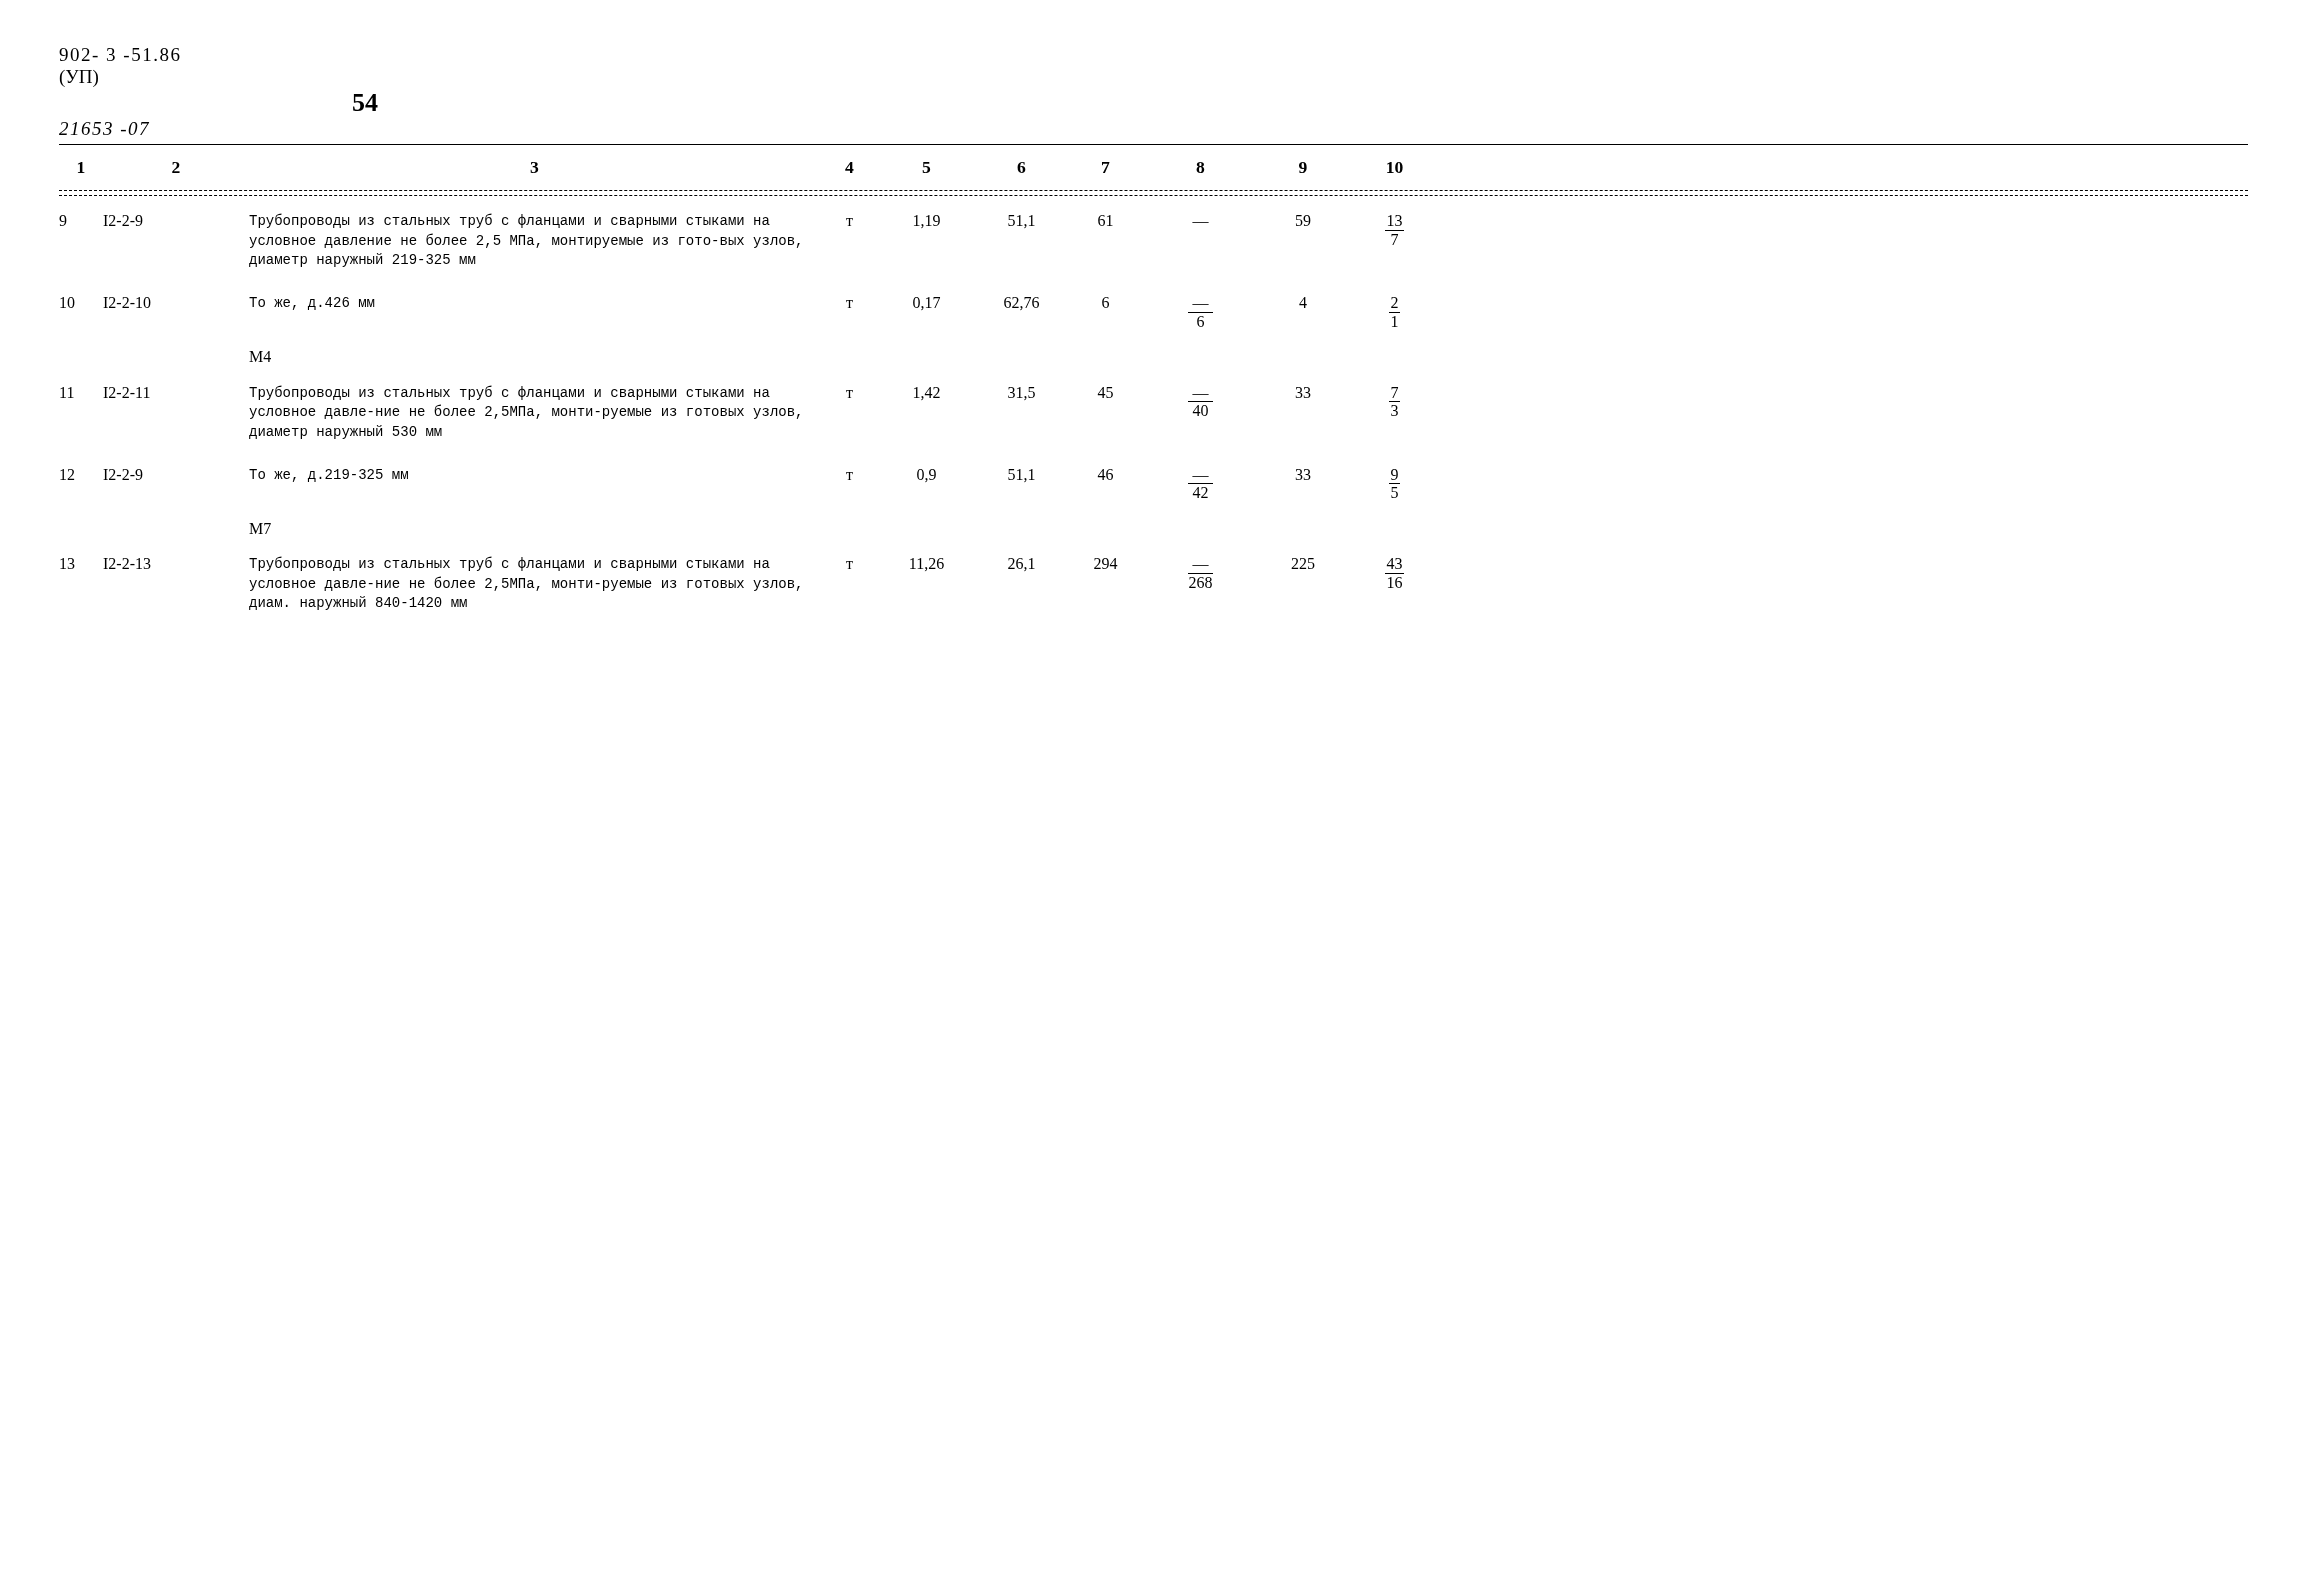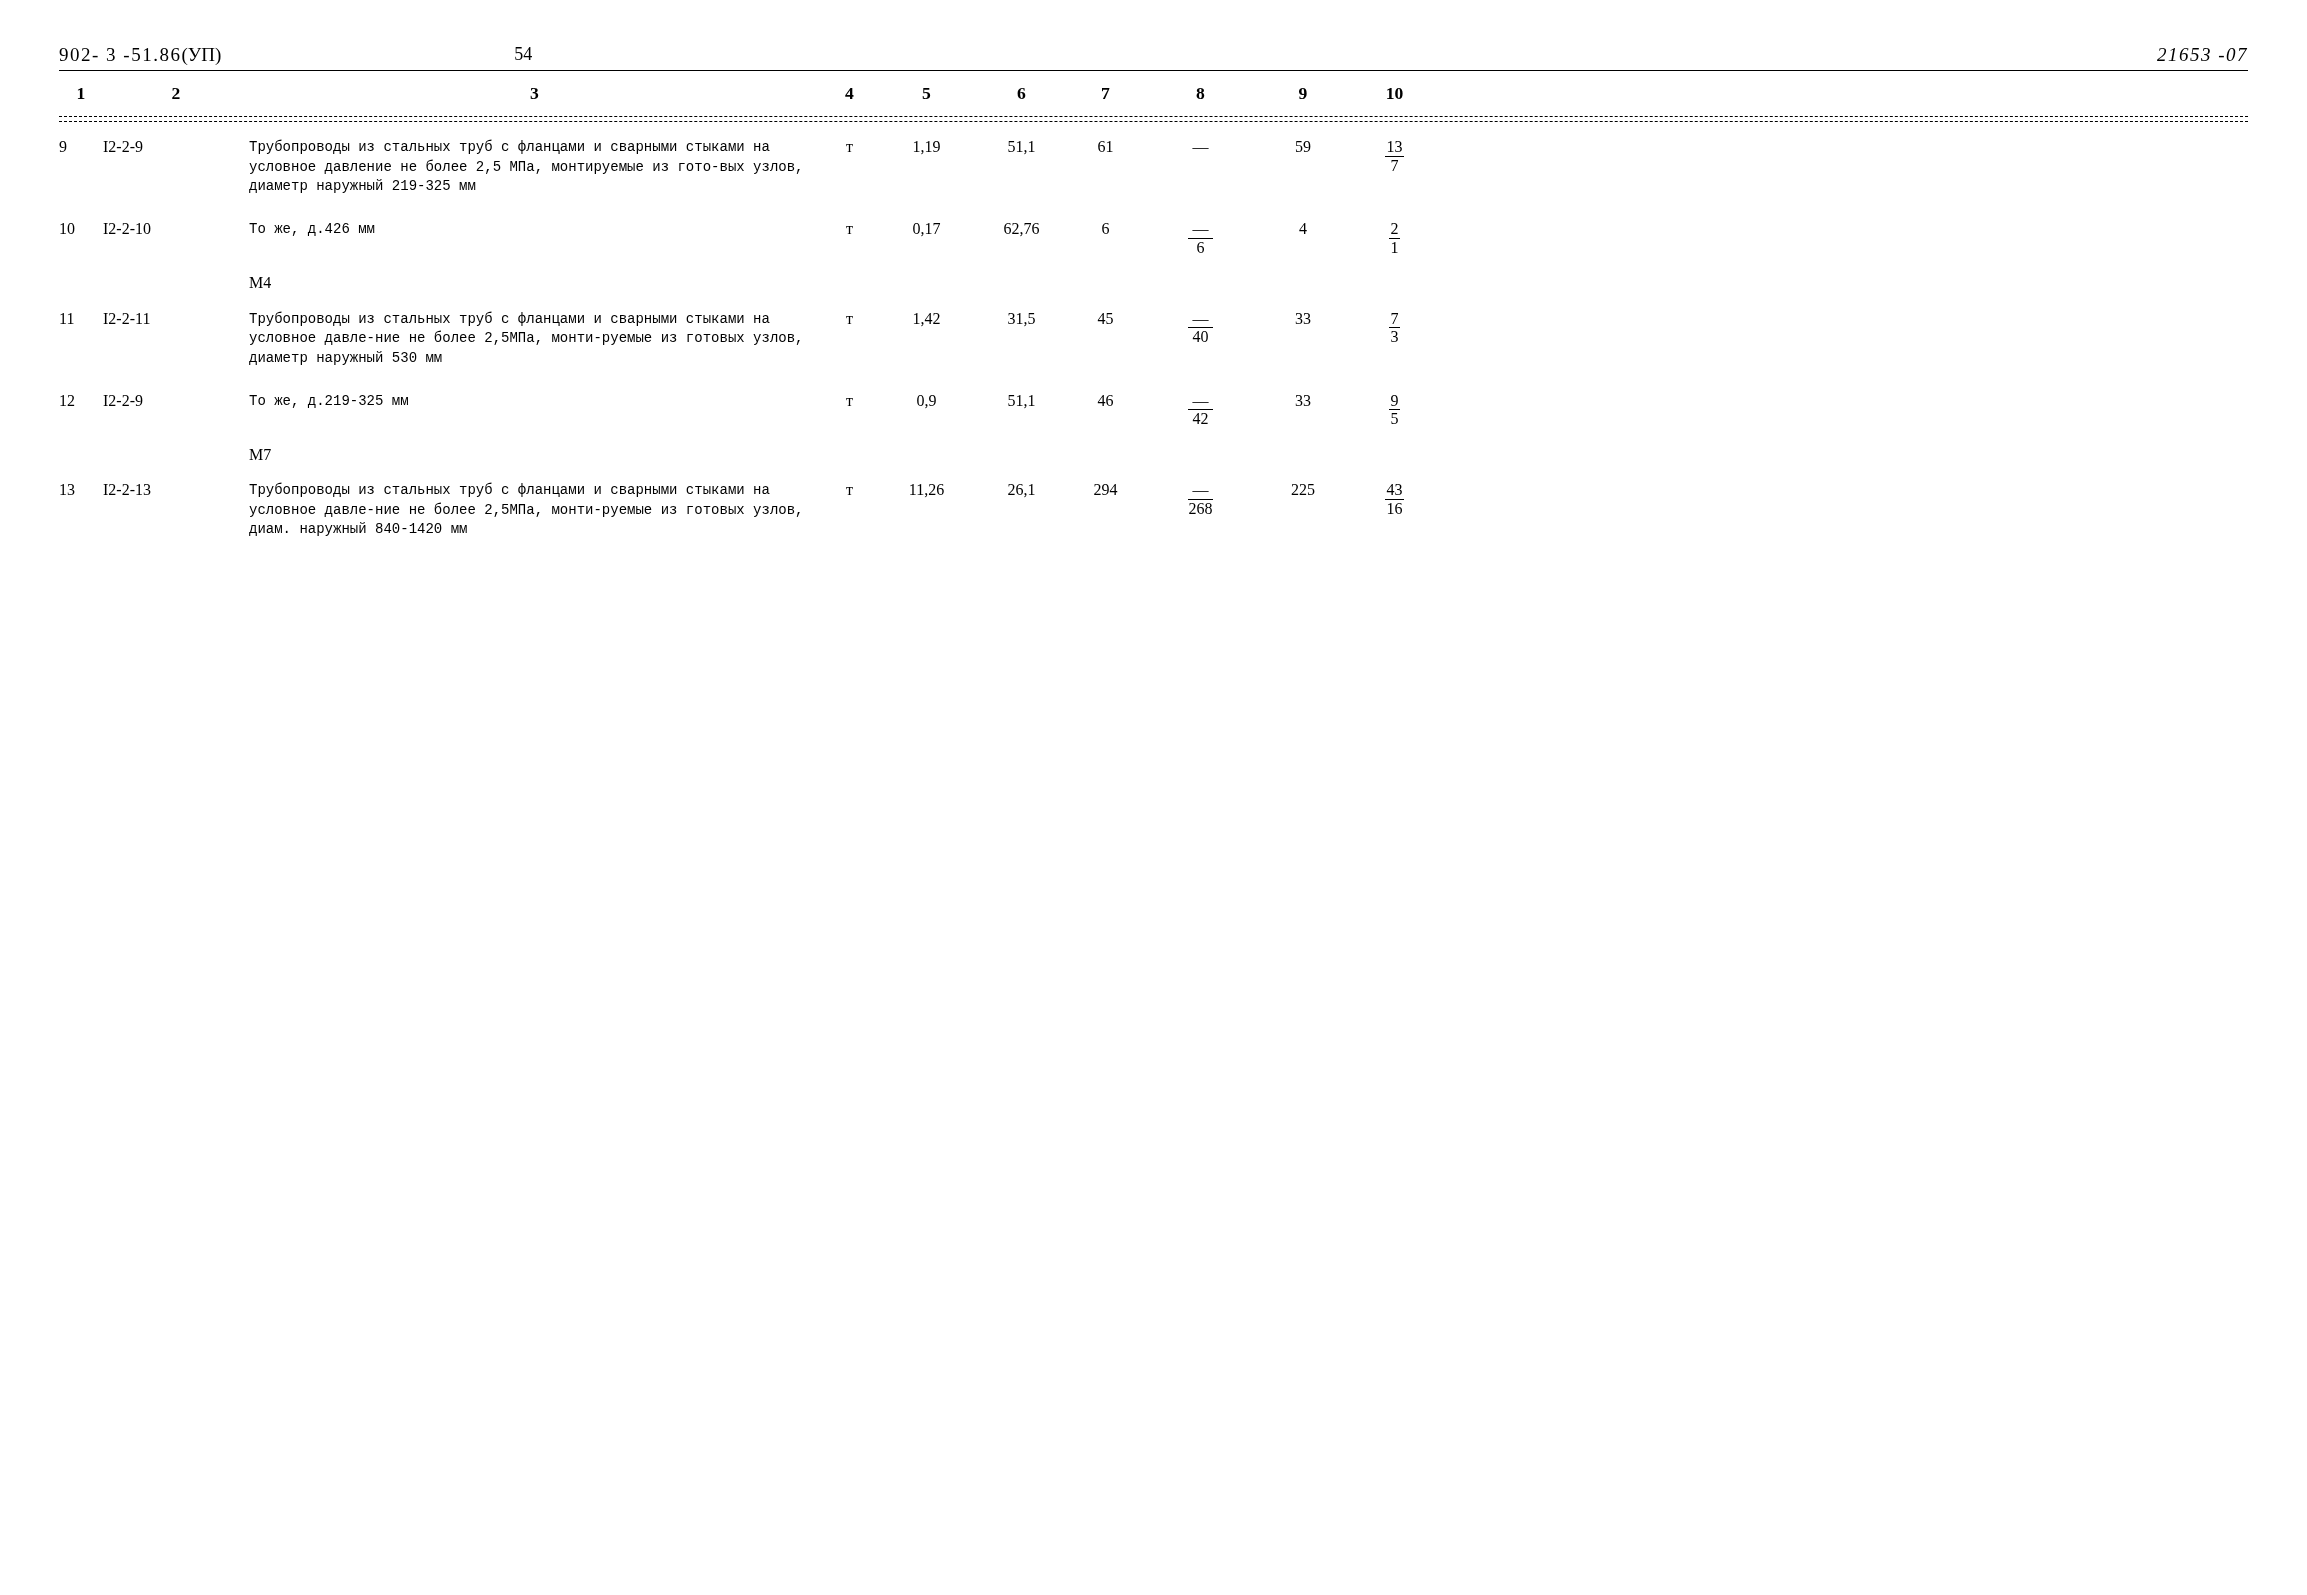--- a/index.html
+++ b/index.html
@@ -16,35 +16,36 @@
       width: 2307px;
       min-height: 1595px;
       padding: 44px 59px;
     }
 
     .header-line {
       display: flex;
       justify-content: flex-end;
       align-items: flex-start;
       margin-bottom: 0;
+      flex-direction: column;
     }
 
     .header-left {
       font-size: 19px;
       font-weight: normal;
       letter-spacing: 1.5px;
     }
 
     .header-center {
       font-size: 19px;
     }
 
     .header-num {
-      font-size: 18px;
-      font-weight: normal;
+      font-size: 26px;
+      font-weight: bold;
       margin-left: 293px;
     }
 
     .header-right {
       font-size: 19px;
       font-style: italic;
       letter-spacing: 1.5px;
     }
 
     .divider {

